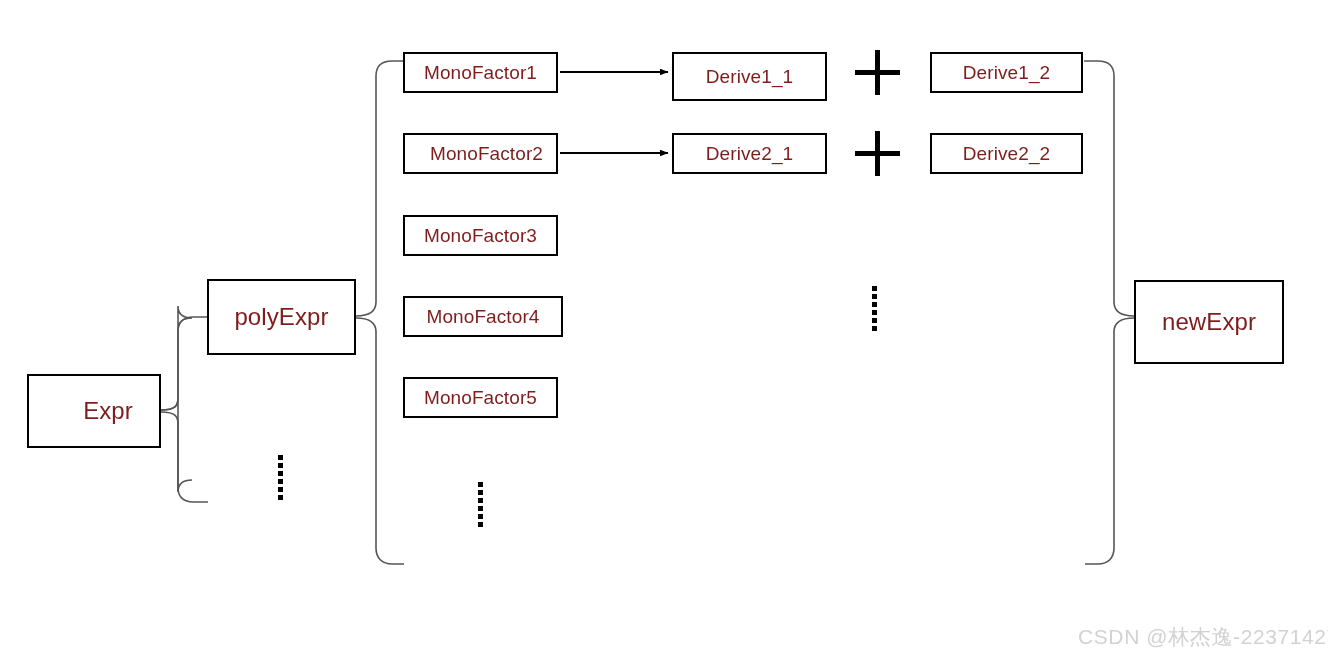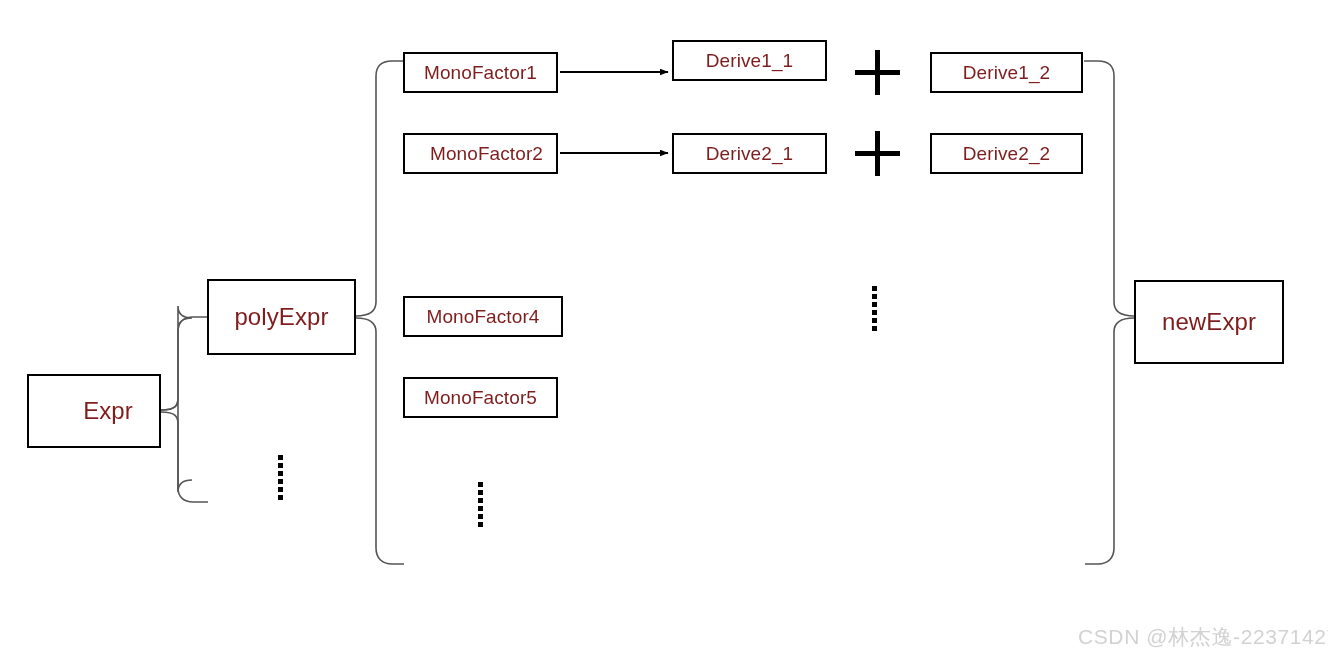--- a/index.html
+++ b/index.html
@@ -141,28 +141,31 @@
   <div class="node node-lg" style="left:207px; top:279px; width:149px; height:76px;">
     <span>polyExpr</span>
   </div>
 
   <div class="node node-md" style="left:403px; top:52px; width:155px; height:41px;">
     <span>MonoFactor1</span>
   </div>
   <div class="node node-md" style="left:403px; top:133px; width:155px; height:41px;padding-left:12px;">
     <span>MonoFactor2</span>
   </div>
+  <div class="node node-md" style="left:403px; top:215px; width:155px; height:41px;">
+    <span>MonoFactor3</span>
+  </div>
   <div class="node node-md" style="left:403px; top:296px; width:160px; height:41px;">
     <span>MonoFactor4</span>
   </div>
   <div class="node node-md" style="left:403px; top:377px; width:155px; height:41px;">
     <span>MonoFactor5</span>
   </div>
 
-  <div class="node node-md" style="left:672px; top:40px; width:155px; height:41px;">
+  <div class="node node-md" style="left:672px; top:52px; width:155px; height:49px;">
     <span>Derive1_1</span>
   </div>
   <div class="node node-md" style="left:930px; top:52px; width:153px; height:41px;">
     <span>Derive1_2</span>
   </div>
 
   <div class="node node-md" style="left:672px; top:133px; width:155px; height:41px;">
     <span>Derive2_1</span>
   </div>
   <div class="node node-md" style="left:930px; top:133px; width:153px; height:41px;">

